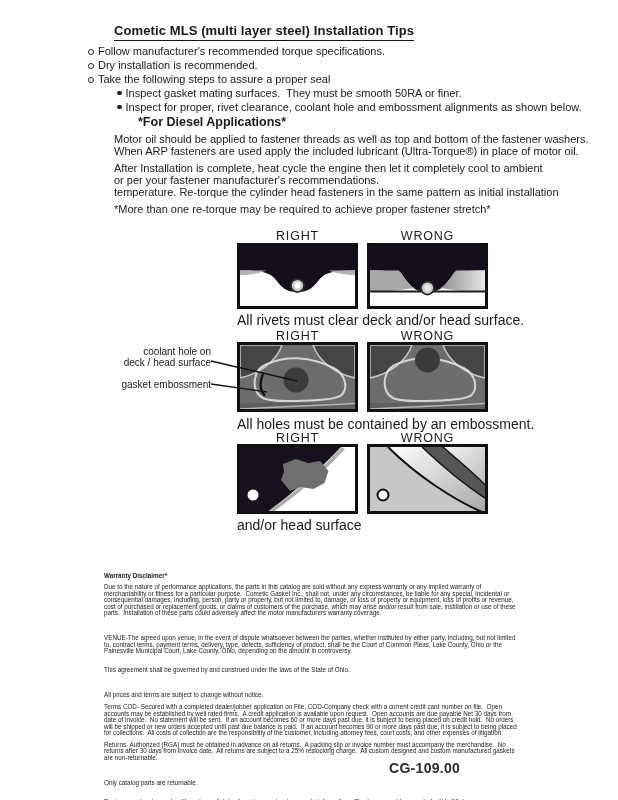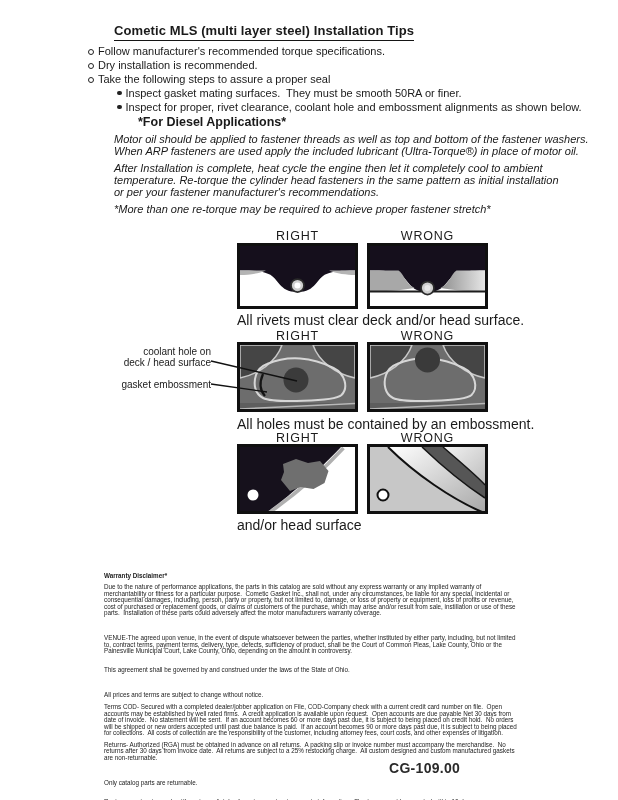--- a/index.html
+++ b/index.html
@@ -8,21 +8,21 @@
   .abs{position:absolute;}
   .title{font-size:13px;font-weight:700;letter-spacing:.1px;border-bottom:1.5px solid #151515;
          padding-bottom:2px;white-space:nowrap;}
   .bullets{font-size:11px;line-height:14px;}
   .b-row{display:flex;align-items:flex-start;}
   .b-row span{white-space:pre;}
   .b-dot{width:4px;height:4px;border:1.2px solid #222;border-radius:50%;margin:4.5px 4px 0 0;flex:none;}
   .sb-row{margin-left:29px;}
   .sb-dot{width:4.5px;height:4.5px;background:#222;border-radius:50%;margin:4.5px 4px 0 0;flex:none;}
   .h2{font-size:12.5px;font-weight:700;white-space:nowrap;}
-  .body-line{font-size:11px;line-height:11.8px;white-space:pre;font-style:italic;}
+  .body-line{font-size:11px;line-height:11.8px;white-space:pre;}
   .dlabel{font-size:12.5px;letter-spacing:.8px;text-align:center;width:121px;color:#1c1c1c;white-space:nowrap;}
   .caption{font-size:14px;white-space:pre;}
   .cap-center{width:251px;text-align:center;}
   .callout{font-size:10px;line-height:11px;text-align:right;width:121px;white-space:nowrap;}
   .smallblock{width:413px;font-size:6.3px;line-height:6.45px;color:#222;}
   .w-head{font-weight:700;margin-bottom:5px;}
   .w-para{margin-bottom:5.5px;white-space:pre-wrap;}
   .footer{font-size:14px;color:#2a2a2a;letter-spacing:.3px;white-space:nowrap;}
   svg{display:block;}
 </style>
@@ -56,22 +56,22 @@
     </div>
   </div>
 
   <div class="abs h2" style="left:114px;top:115px;margin-left:24px;">*For Diesel Applications*</div>
   <div class="abs" style="left:114px;top:134px;">
     <div class="body-line">Motor oil should be applied to fastener threads as well as top and bottom of the fastener washers.</div>
     <div class="body-line">When ARP fasteners are used apply the included lubricant (Ultra-Torque®) in place of motor oil.</div>
   </div>
   <div class="abs" style="left:114px;top:163px;">
     <div class="body-line">After Installation is complete, heat cycle the engine then let it completely cool to ambient</div>
+    <div class="body-line">or per your fastener manufacturer's recommendations.</div>
     <div class="body-line">temperature. Re-torque the cylinder head fasteners in the same pattern as initial installation</div>
-    <div class="body-line">or per your fastener manufacturer's recommendations.</div>
   </div>
   <div class="abs body-line" style="left:114px;top:204px;">*More than one re-torque may be required to achieve proper fastener stretch*</div>
 
   <div class="abs dlabel" style="left:237px;top:229px;">RIGHT</div>
   <div class="abs dlabel" style="left:367px;top:229px;">WRONG</div>
 
   <svg class="abs" style="left:237px;top:243px;" width="121" height="66" viewBox="0 0 242 132">
     <rect x="3" y="3" width="236" height="126" fill="#ffffff"></rect>
     <path d="M6,6 H236 V55 C206,55 194,56 179,62 C158,70 159,98 121,98 C83,98 84,70 63,62 C48,56 36,55 6,55 Z" fill="#150f1c"></path>
     <path d="M6,55 H58 C44,61 22,64 6,64 Z" fill="#b4b4b4"></path>

